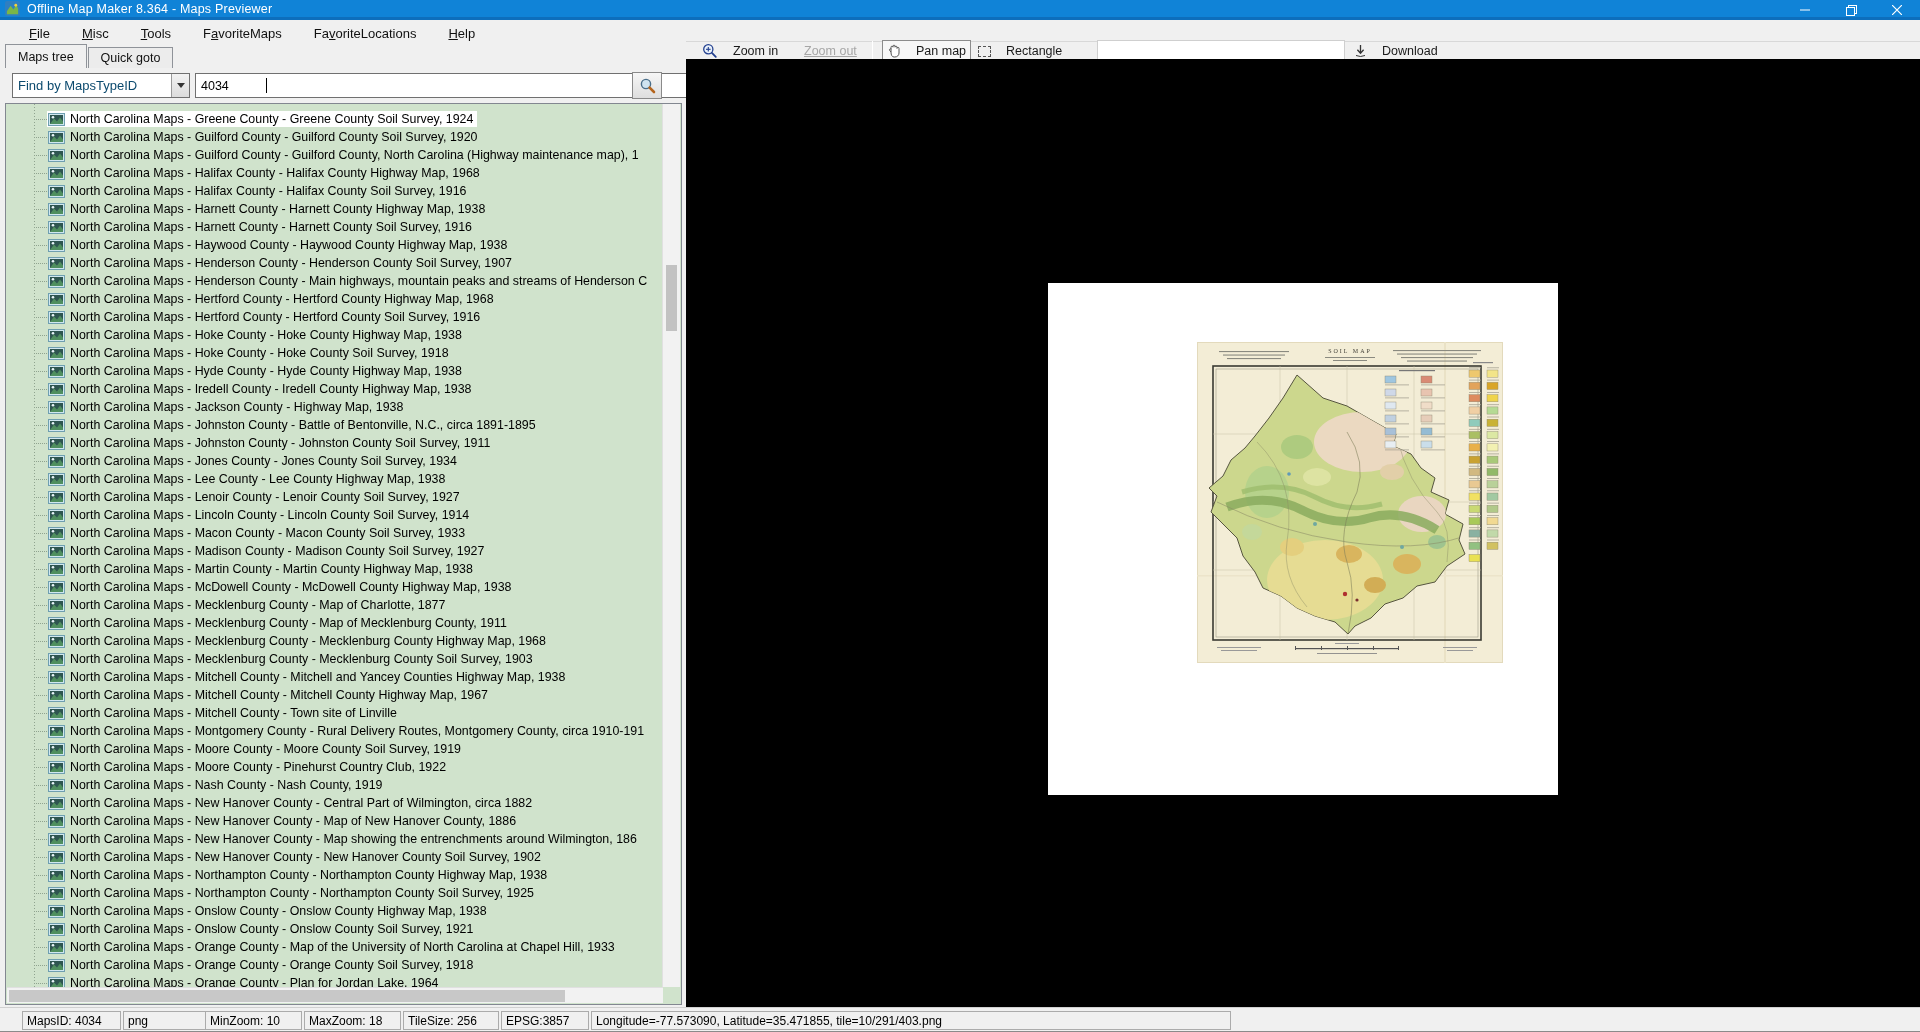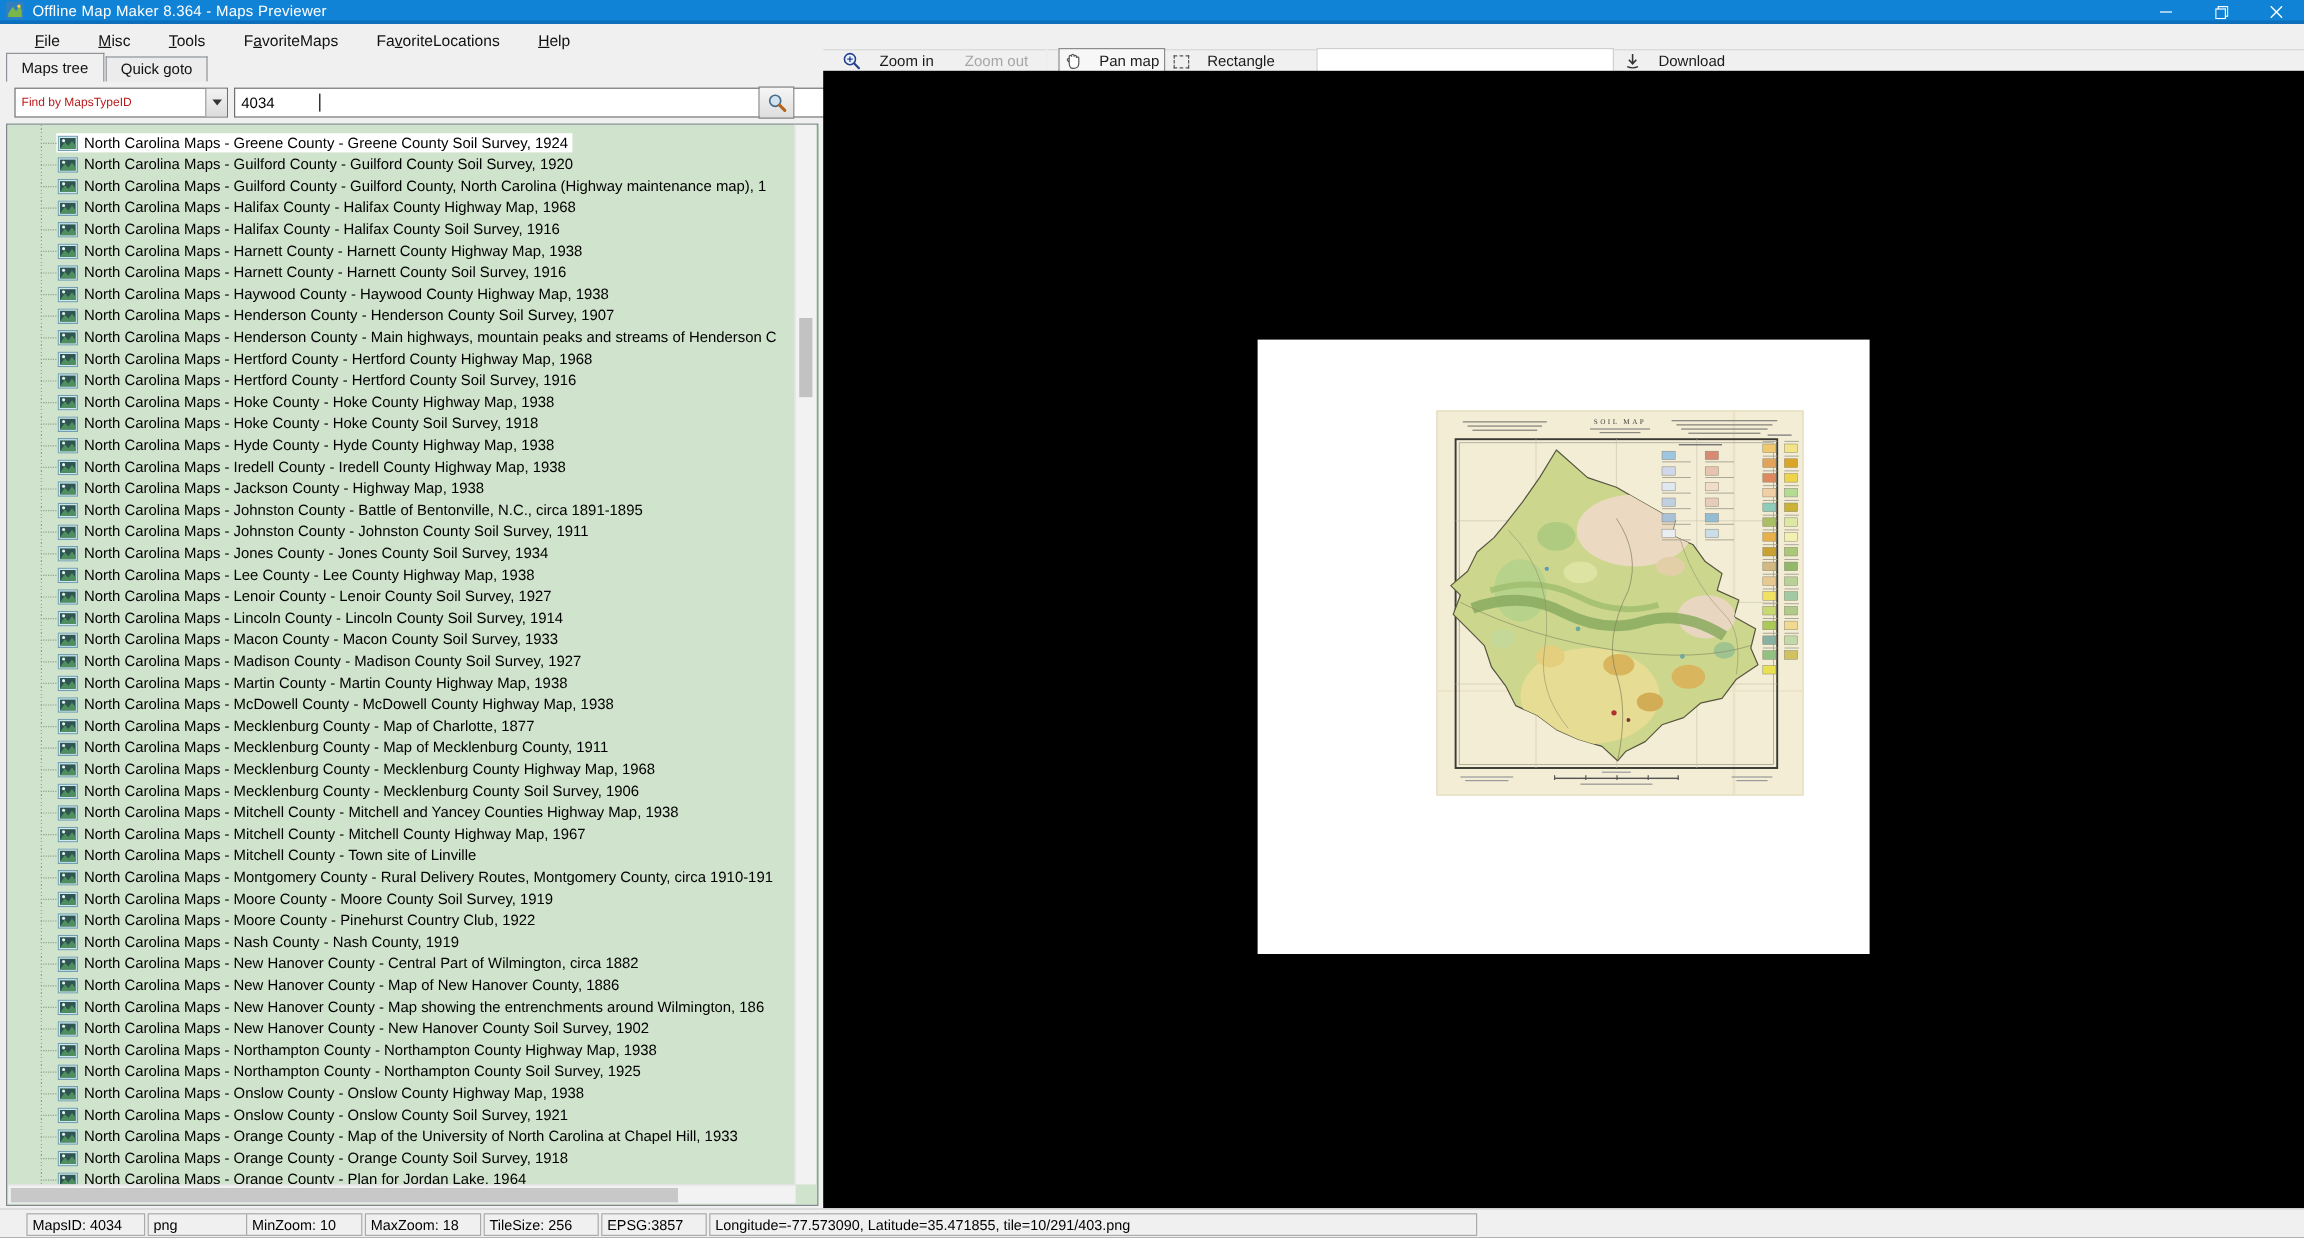--- a/index.html
+++ b/index.html
@@ -22,21 +22,21 @@
   
   .tabbar{position:absolute;left:5px;top:44px;height:24px;display:flex;align-items:flex-end;}
   .tab{font-size:12.5px;color:#111;padding:3px 12px 4px 12px;border:1px solid #8f9399;border-bottom:none;background:#ececec;height:21px;}
   .tab.active{background:var(--chrome_bg);height:24px;position:relative;z-index:2;padding-top:5px;}
   .tab.inactive{margin-left:1px;}
 
   
   .left-panel{position:absolute;left:0;top:68px;width:686px;height:939px;background:var(--chrome_bg);}
   .searchrow{position:absolute;left:0;top:4px;width:100%;height:28px;}
   .combo{position:absolute;left:12px;top:1px;width:178px;height:25px;border:1px solid #707070;background:#fff;display:flex;align-items:center;}
-  .combo .val{font-size:10px;padding-left:5px;flex:1;color:#b91c1c;}
+  .combo .val{font-size:13px;padding-left:5px;flex:1;color:#0c4a6e;}
   .combo-btn{width:18px;height:23px;background:linear-gradient(#f2f2f2,#dcdcdc);border-left:1px solid #9a9a9a;display:flex;align-items:center;justify-content:center;}
   .combo-btn::after{content:"";border-left:4px solid transparent;border-right:4px solid transparent;border-top:5px solid #333;}
   .textbox{position:absolute;left:195px;top:1px;width:496px;height:25px;border:1px solid #707070;background:#fff;display:flex;align-items:center;padding-left:5px;font-size:12.5px;gap:36px;}
   .caret{display:inline-block;width:1px;height:15px;background:#000;margin-left:1px;}
   .searchbtn{position:absolute;left:632px;top:0;width:30px;height:27px;border:1px solid #8a8a8a;background:linear-gradient(#f6f6f6,#dedede);display:flex;align-items:center;justify-content:center;padding:0;}
 
   .treebox{position:absolute;left:5px;top:35px;width:677px;height:902px;border:1px solid #828790;background:var(--tree_bg);}
   .tree{position:absolute;left:1px;top:0;width:656px;height:883px;overflow:hidden;background:var(--tree_bg);padding-top:6px;}
   .tree::before{content:"";position:absolute;left:27px;top:0;bottom:0;width:1px;
      background-image:repeating-linear-gradient(to bottom,#8fa38f 0,#8fa38f 1px,transparent 1px,transparent 3px);}
@@ -48,21 +48,21 @@
   .tree-row svg{flex:none;}
 
   .vscroll{position:absolute;right:1px;top:0;width:18px;height:883px;background:#f2f2f2;border-left:1px solid #e0e0e0;}
   .vthumb{position:absolute;left:3px;top:161px;width:11px;height:66px;background:#c2c2c2;}
   .hscroll{position:absolute;left:1px;bottom:1px;height:16px;width:656px;background:#f2f2f2;border-top:1px solid #e0e0e0;}
   .hthumb{position:absolute;left:2px;top:2px;width:556px;height:12px;background:#c8c8c8;}
 
   
   .toolbar{position:absolute;left:686px;top:41px;width:1234px;height:18px;border-top:1px solid #d8d8d8;background:var(--chrome_bg);}
   .tbtn{position:absolute;top:0;height:18px;display:flex;align-items:center;gap:15px;font-size:12.5px;color:#1a1a1a;padding:0 4px;}
-  .tbtn.disabled{color:#a6a6a6;}
+  .tbtn.disabled{color:#a6a6a6;text-decoration:underline;}
   .tbtn.checked{background:#f7f7f7;border:1px solid #8c8c8c;height:21px;top:-2px;}
   .tsep{position:absolute;left:186px;top:-1px;width:1px;height:20px;background:#c2c2c2;border-right:1px solid #fff;}
   .tinput{position:absolute;left:411px;top:-2px;width:248px;height:22px;background:#fff;border:1px solid #cfcfcf;}
   .ticon{display:inline-flex;}
   .rect-icon{width:13px;height:11px;border:1px dashed #555;background:transparent;}
 
   .viewport{position:absolute;left:686px;top:59px;width:1234px;height:948px;background:var(--viewport_bg);}
   .paper{position:absolute;left:362px;top:224px;width:510px;height:512px;background:var(--paper);}
 
   
@@ -467,21 +467,21 @@
             </span>
           </div>
           <div class="tree-row">
             <span class="row-content">
               <svg width="17" height="13" viewBox="0 0 17 13">
                 <rect x="0.5" y="0.5" width="16" height="12" fill="#cfe7f0" stroke="#6f9fb0"></rect>
                 <rect x="2" y="2" width="13" height="9" fill="#2e5550"></rect>
                 <path d="M2,11 L6,5.5 L9,8.5 L12,4.5 L15,8.5 L15,11 Z" fill="#4f8f5f"></path>
                 <circle cx="5" cy="4.2" r="1.3" fill="#e8f4f8"></circle>
               </svg>
-              <span class="lbl">North Carolina Maps - Mecklenburg County - Mecklenburg County Soil Survey, 1906</span>
+              <span class="lbl">North Carolina Maps - Mecklenburg County - Mecklenburg County Soil Survey, 1903</span>
             </span>
           </div>
           <div class="tree-row">
             <span class="row-content">
               <svg width="17" height="13" viewBox="0 0 17 13">
                 <rect x="0.5" y="0.5" width="16" height="12" fill="#cfe7f0" stroke="#6f9fb0"></rect>
                 <rect x="2" y="2" width="13" height="9" fill="#2e5550"></rect>
                 <path d="M2,11 L6,5.5 L9,8.5 L12,4.5 L15,8.5 L15,11 Z" fill="#4f8f5f"></path>
                 <circle cx="5" cy="4.2" r="1.3" fill="#e8f4f8"></circle>
               </svg>

